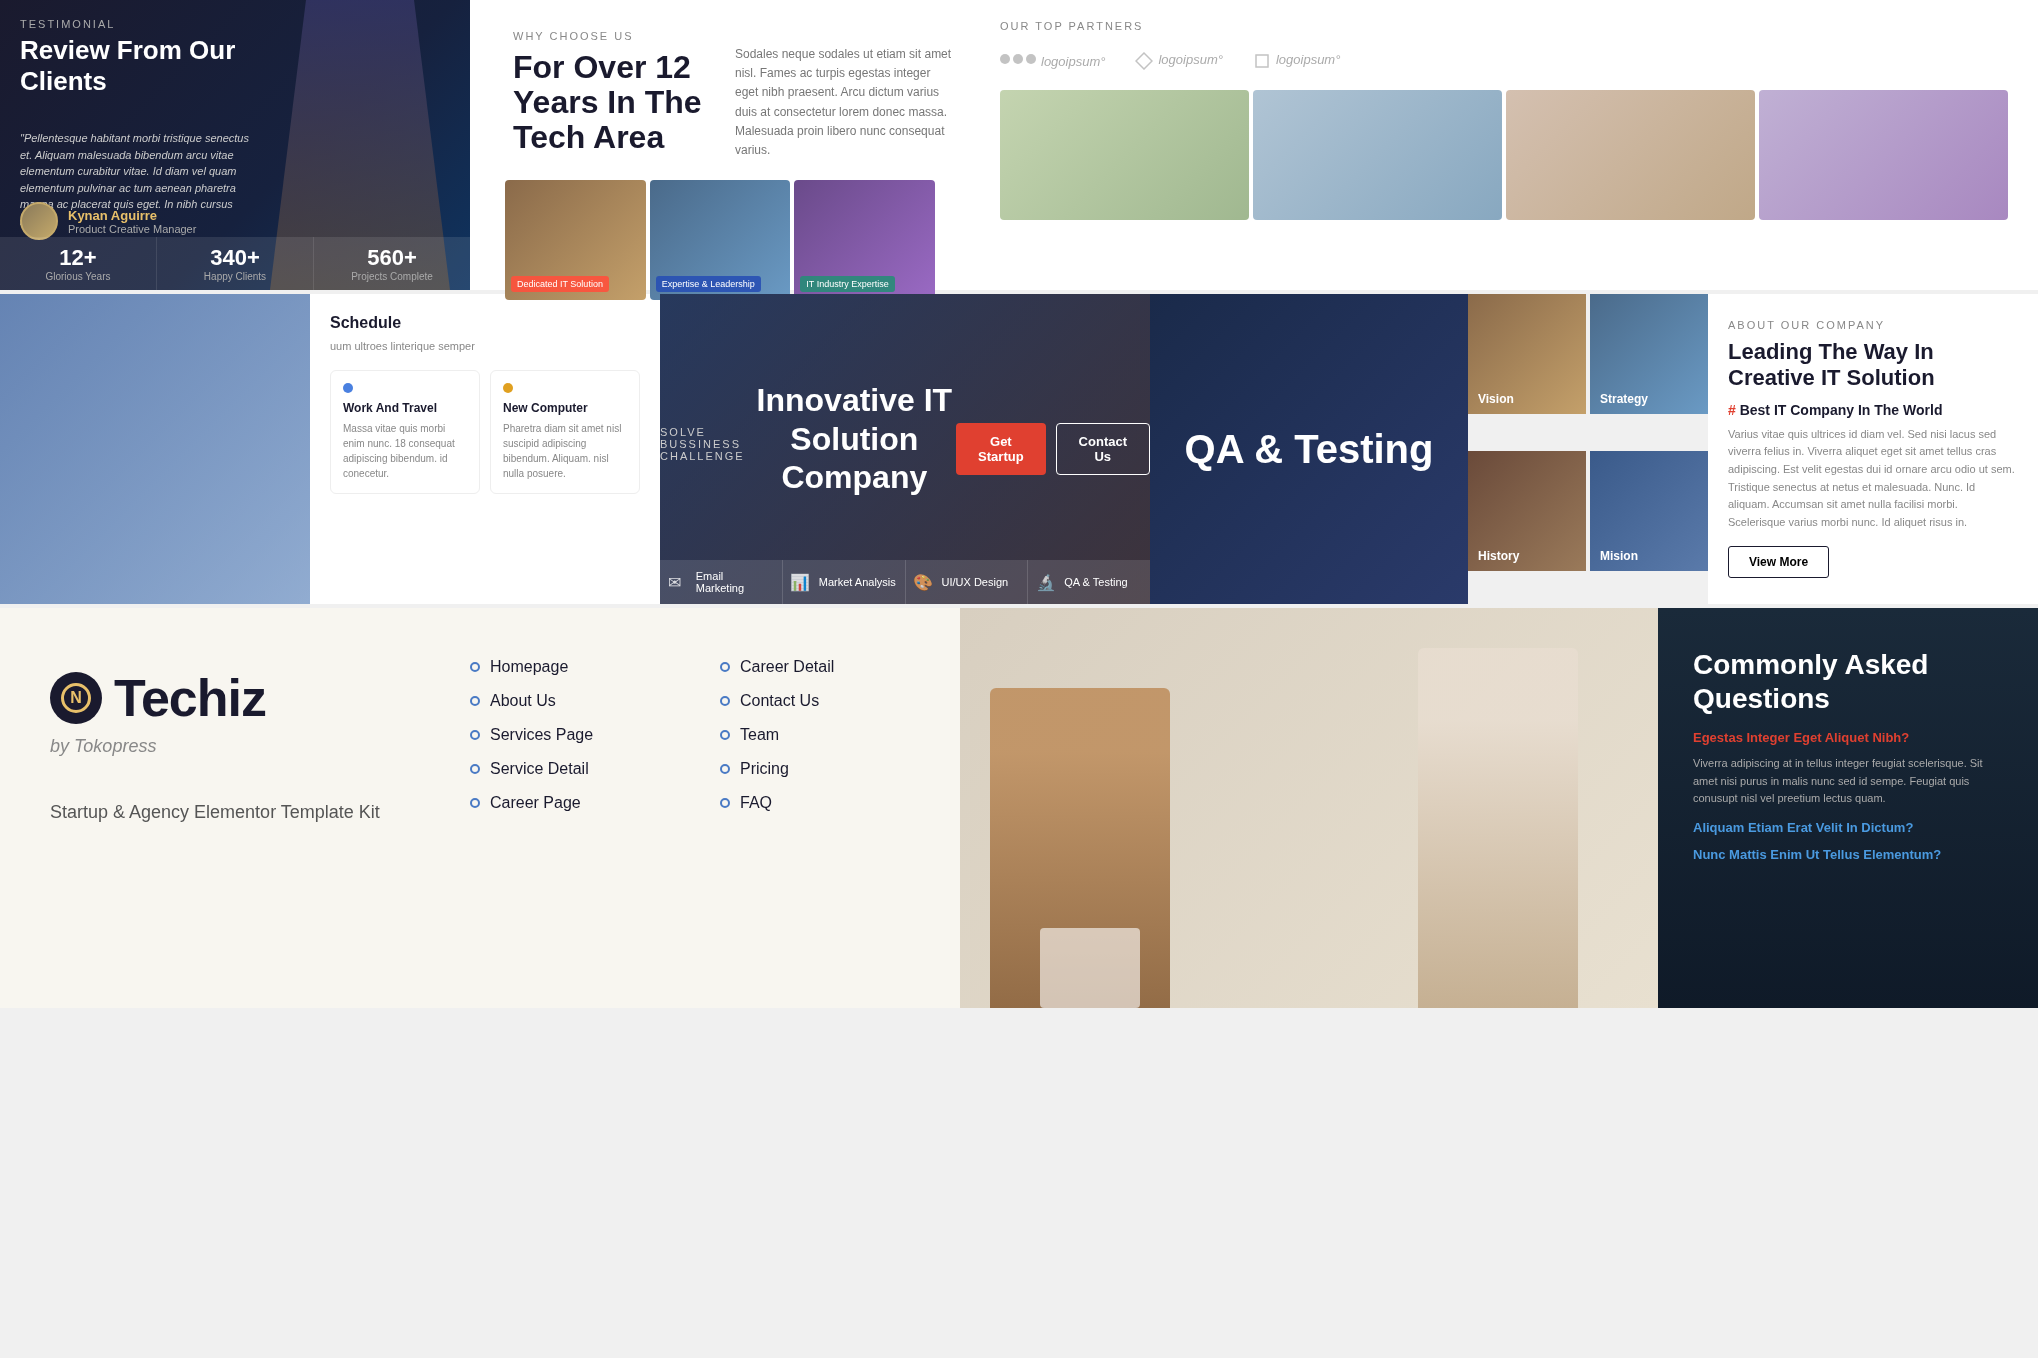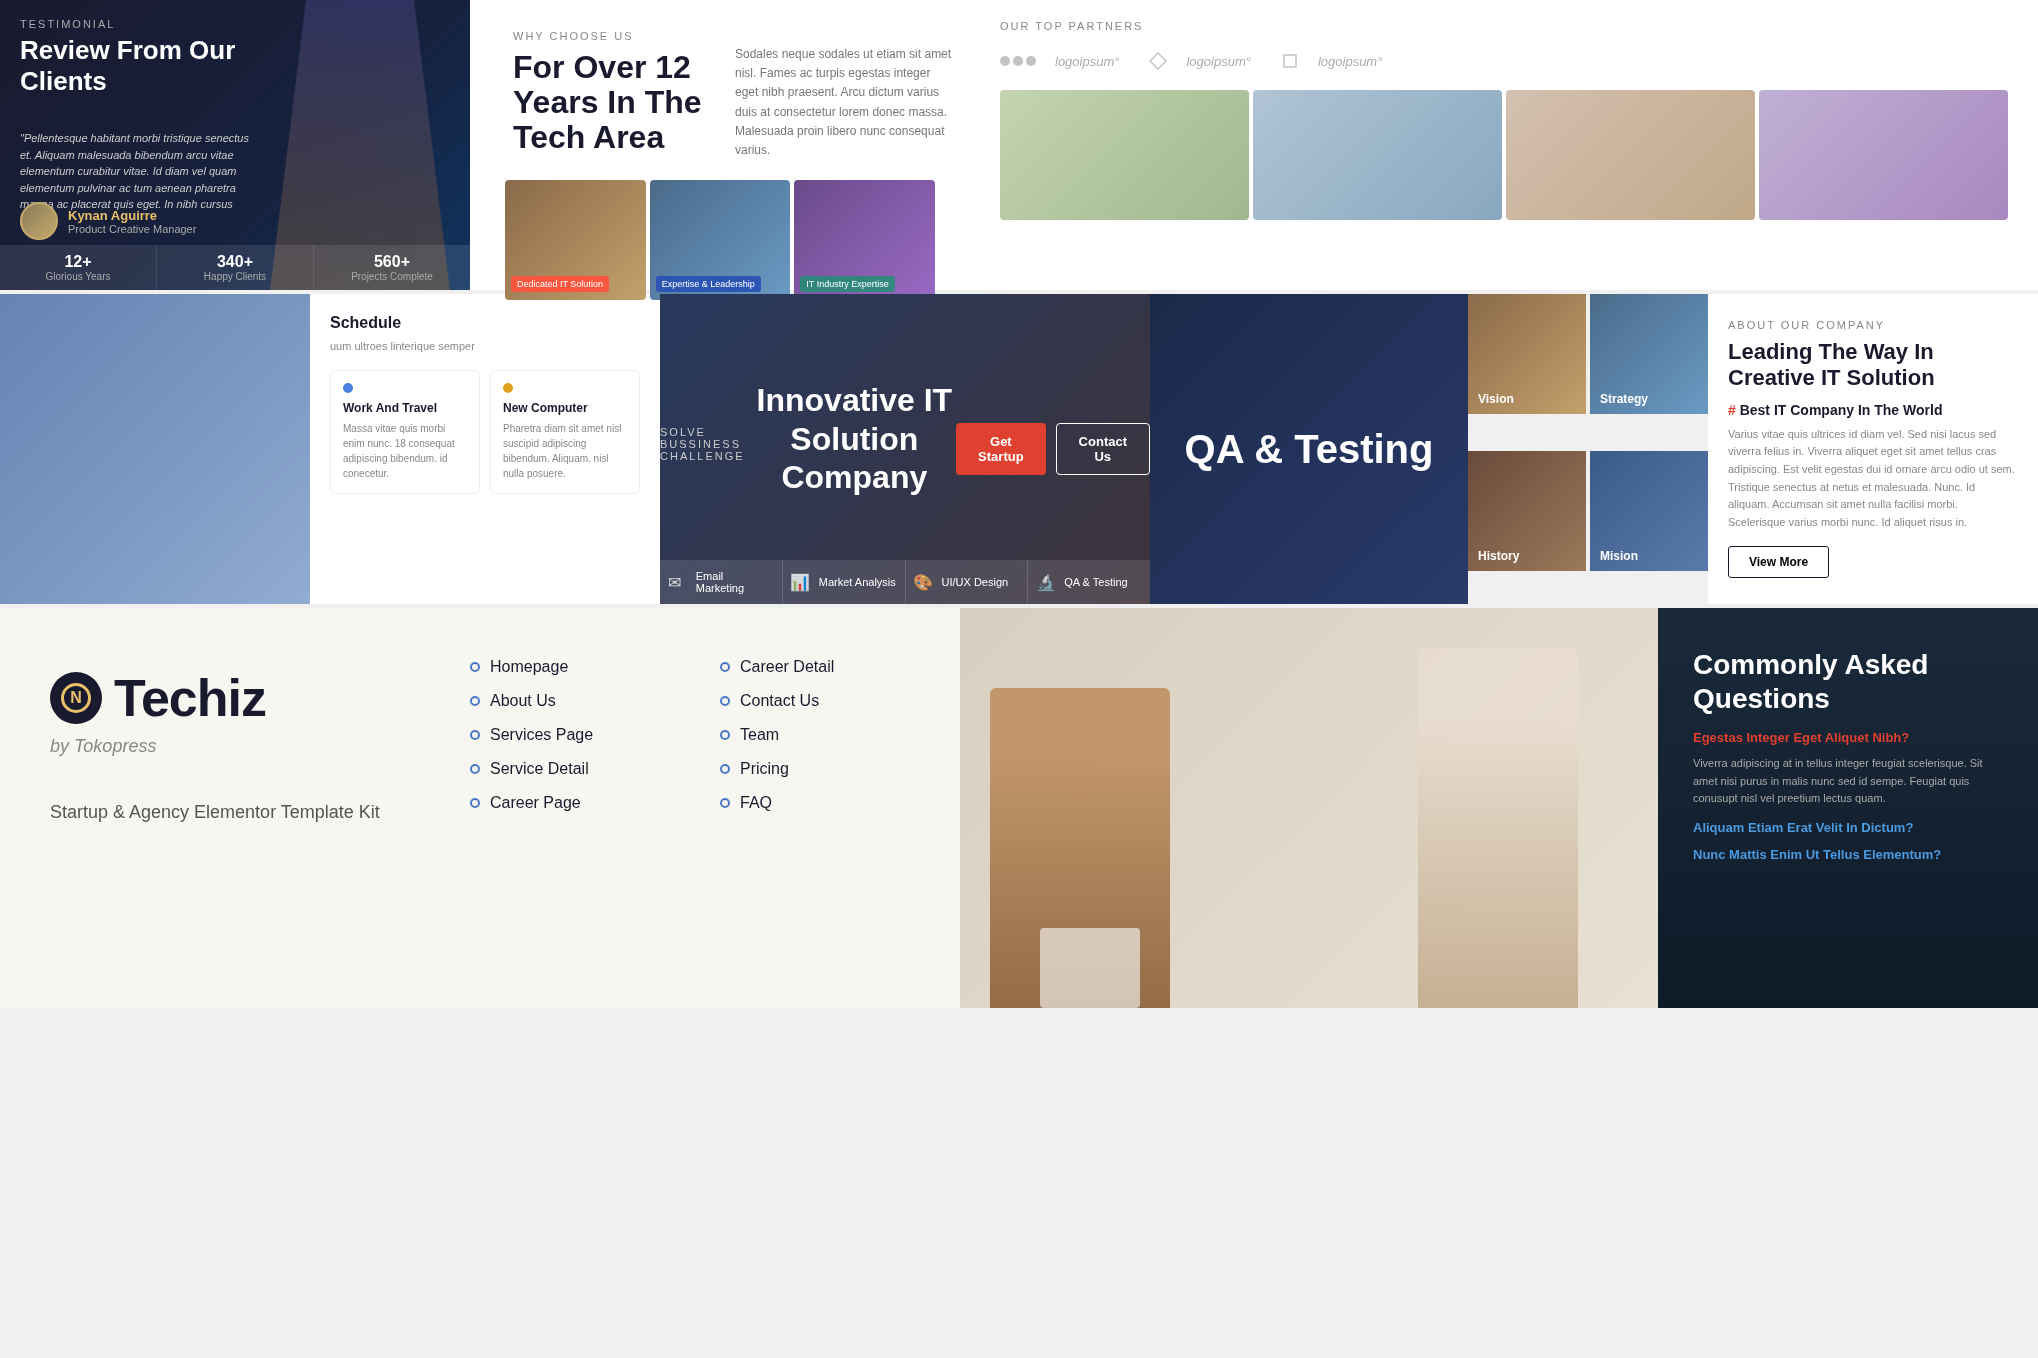--- a/index.html
+++ b/index.html
@@ -22,42 +22,42 @@
     .test-label { position: absolute; top: 18px; left: 20px; font-size: 11px; letter-spacing: 2px; color: #aaa; text-transform: uppercase; }
     .test-title { position: absolute; top: 35px; left: 20px; color: #fff; font-size: 26px; font-weight: 800; line-height: 1.2; width: 220px; }
     .test-quote { position: absolute; top: 130px; left: 20px; color: #ccc; font-size: 11px; line-height: 1.5; width: 230px; font-style: italic; }
     .test-avatar-area { position: absolute; bottom: 50px; left: 20px; display: flex; align-items: center; gap: 10px; }
     .test-avatar { width: 38px; height: 38px; border-radius: 50%; background: linear-gradient(135deg, #8a7a5a, #c4a96a); border: 2px solid #c4a96a; }
     .test-name { color: #e8c06a; font-size: 13px; font-weight: 700; }
     .test-role { color: #aaa; font-size: 11px; }
     .test-stats { position: absolute; bottom: 0; left: 0; right: 0; background: rgba(255,255,255,0.1); display: flex; }
     .test-stat { flex: 1; padding: 8px 15px; text-align: center; border-right: 1px solid rgba(255,255,255,0.1); }
     .test-stat:last-child { border-right: none; }
-    .stat-num { color: #fff; font-size: 16px; font-weight: 800; }
+    .stat-num { color: #fff; font-size: 22px; font-weight: 800; }
     .stat-label { color: #aaa; font-size: 10px; }
 
     
     .why-choose { width: 500px; background: #fff; padding: 30px 35px; flex-shrink: 0; position: relative; }
     .why-label { font-size: 11px; color: #888; letter-spacing: 2px; text-transform: uppercase; margin-bottom: 8px; }
     .why-title { font-size: 32px; font-weight: 900; line-height: 1.1; color: #1a1a2e; margin-bottom: 12px; }
     .why-desc { font-size: 12px; color: #777; line-height: 1.6; margin-bottom: 20px; width: 220px; }
     .why-images { display: flex; gap: 4px; }
     .why-img { height: 120px; flex: 1; border-radius: 4px; position: relative; overflow: hidden; }
     .why-img-1 { background: linear-gradient(135deg, #8a6a4a, #c4a06a); }
     .why-img-2 { background: linear-gradient(135deg, #4a6a8a, #6a9ac4); }
     .why-img-3 { background: linear-gradient(135deg, #6a4a8a, #9a6ac4); }
     .why-img-badge { position: absolute; bottom: 8px; left: 6px; background: rgba(255,80,60,0.9); color: #fff; font-size: 9px; padding: 3px 6px; border-radius: 3px; font-weight: 400; }
     .why-img-badge.blue { background: rgba(40,80,180,0.9); }
     .why-img-badge.teal { background: rgba(40,140,120,0.9); }
 
     
     .partners-panel { flex: 1; background: #fff; padding: 20px 30px; }
     .partners-label { font-size: 11px; color: #888; letter-spacing: 2px; text-transform: uppercase; margin-bottom: 20px; }
     .partners-logos { display: flex; gap: 30px; align-items: center; margin-bottom: 20px; }
-    .partner-logo { display: flex; align-items: center; gap: 19px; opacity: 0.5; }
+    .partner-logo { display: flex; gap: 5px; opacity: 0.5; }
     .partner-logo .dots { display: flex; gap: 3px; }
     .partner-dot { width: 10px; height: 10px; border-radius: 50%; background: #888; }
     .partner-text { font-size: 13px; color: #555; font-style: italic; }
     .partners-images { display: flex; gap: 4px; margin-top: 15px; }
     .partner-img { flex: 1; height: 130px; border-radius: 4px; }
     .pi1 { background: linear-gradient(135deg, #c4d4b0, #a0b890); }
     .pi2 { background: linear-gradient(135deg, #b0c4d4, #88a8c0); }
     .pi3 { background: linear-gradient(135deg, #d4c0b0, #c0a888); }
     .pi4 { background: linear-gradient(135deg, #c0b0d4, #a888c0); }
 

